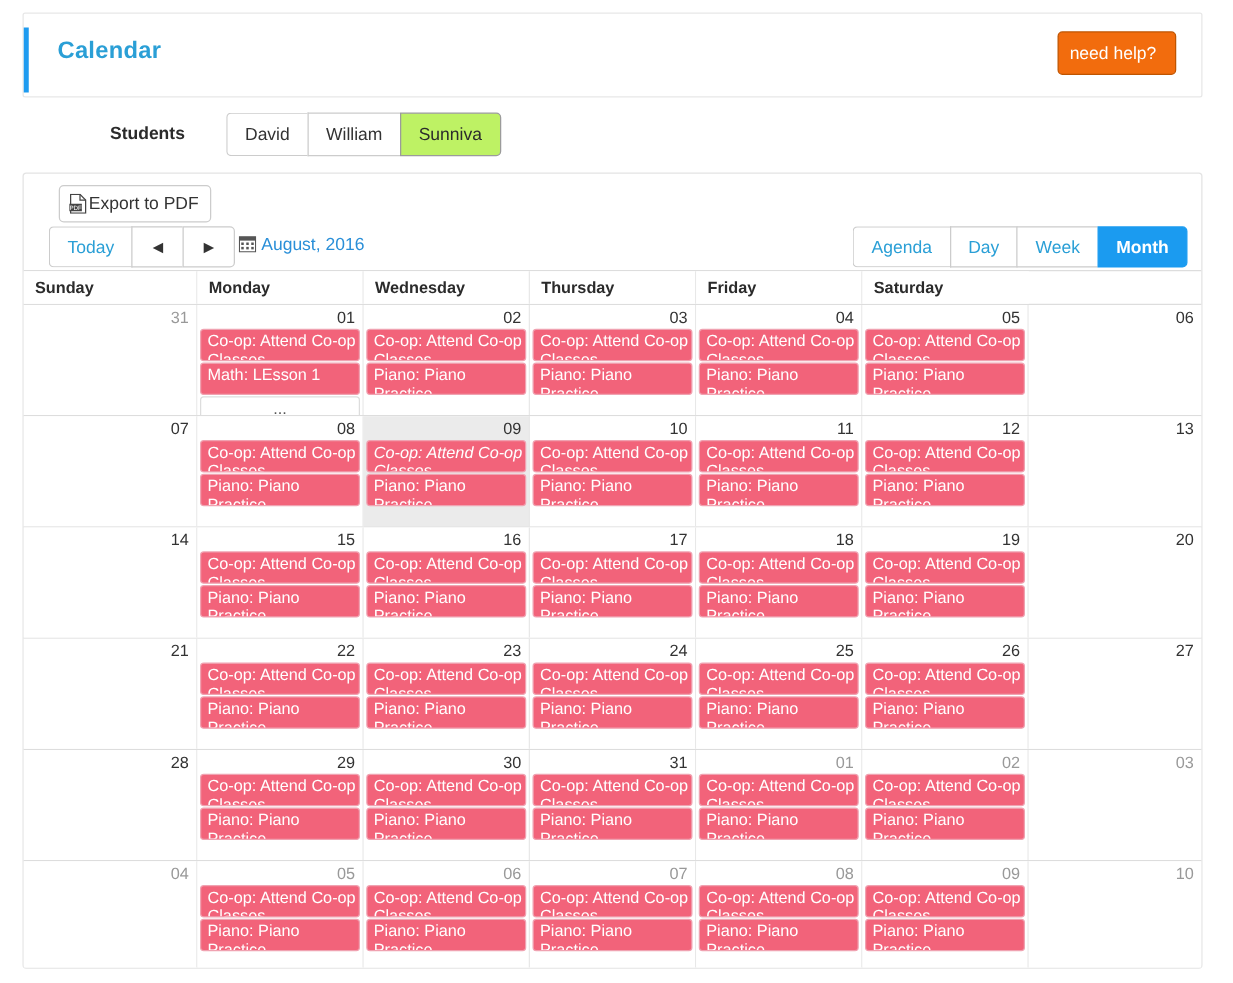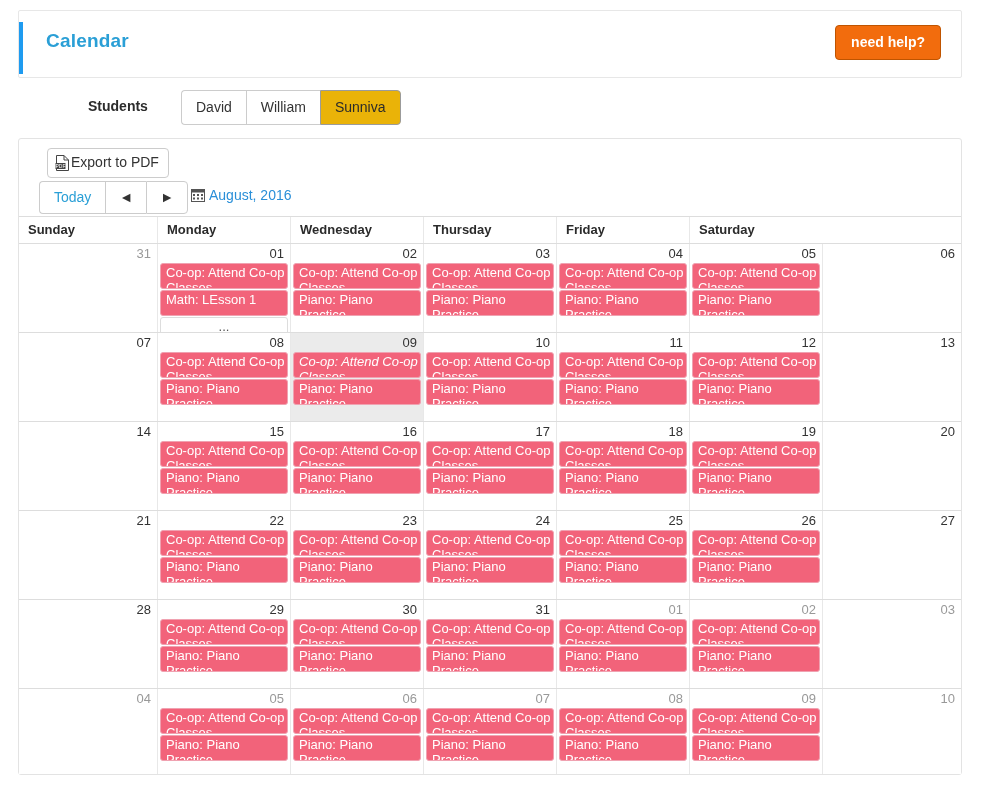--- a/index.html
+++ b/index.html
@@ -36,23 +36,23 @@
     color: #2a9fd6;
     letter-spacing: .2px;
   }
   .need-help-btn {
     position: absolute;
     right: 20px; top: 14px;
     background: #f26c0d;
     color: #ffffff;
     border: 1px solid #bf5400;
     border-radius: 4px;
-    padding: 9px 15px 10px 15px;
-    font-size: 14px;
-    font-weight: bold;
+    padding: 9px 15px 10px 9px;
+    font-size: 14px;
+    font-weight: normal;
     cursor: pointer;
     line-height: 1;
   }
   .students-label {
     position: absolute;
     left: 88px; top: 98px;
     font-size: 14px;
     font-weight: bold;
     color: #2b2b2b;
   }
@@ -69,21 +69,21 @@
     border-right: none;
     background: #fff;
     color: #333;
     cursor: pointer;
     line-height: 1.3;
     text-align: right;
   }
   .student-btn:first-child { border-radius: 4px 0 0 4px; }
   .student-btn:last-child { border-radius: 0 4px 4px 0; border-right: 1px solid #ccc; }
   .student-btn.active {
-    background: #eab308;
+    background: #bef264;
     border-color: #9b9b9b;
     color: #2b2b2b;
   }
 
   
   .cal-panel {
     position: absolute;
     left: 18px; top: 138px;
     width: 944px; height: 637px;
     background: #ffffff;
@@ -286,20 +286,26 @@
             <rect x="6" y="6" width="2" height="2" fill="#555"></rect>
             <rect x="10" y="6" width="2" height="2" fill="#555"></rect>
             <rect x="2" y="9.5" width="2" height="2" fill="#555"></rect>
             <rect x="6" y="9.5" width="2" height="2" fill="#555"></rect>
             <rect x="10" y="9.5" width="2" height="2" fill="#555"></rect>
           </svg>
         </span>
         <span>August, 2016</span>
       </div>
 
+      <div class="view-group">
+        <button class="view-btn">Agenda</button>
+        <button class="view-btn">Day</button>
+        <button class="view-btn">Week</button>
+        <button class="view-btn active">Month</button>
+      </div>
     </div>
 
     <div class="dow-row">
       <div class="dow">Sunday</div>
       <div class="dow">Monday</div>
       <div class="dow">Wednesday</div>
       <div class="dow">Thursday</div>
       <div class="dow">Friday</div>
       <div class="dow">Saturday</div>
     </div>

